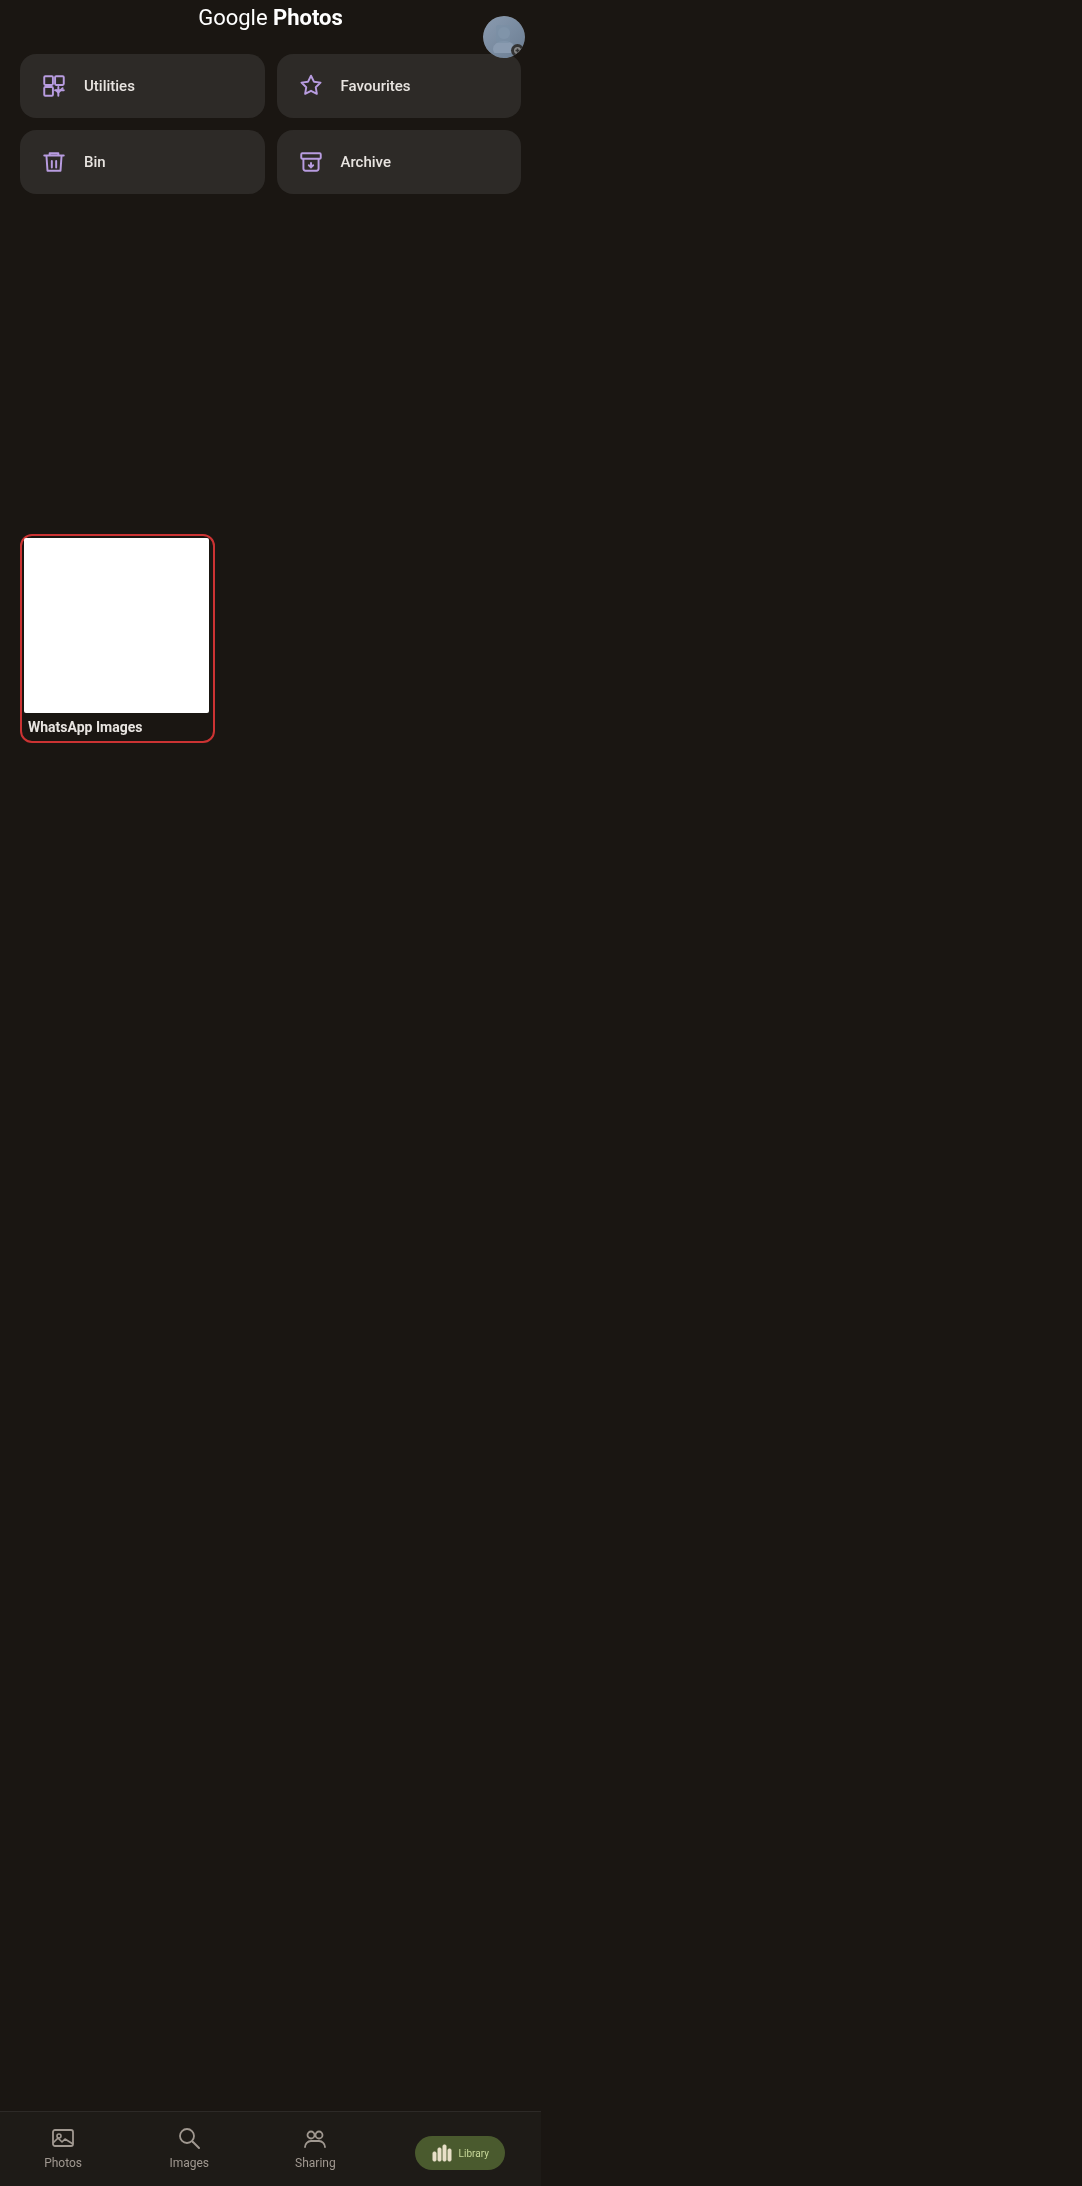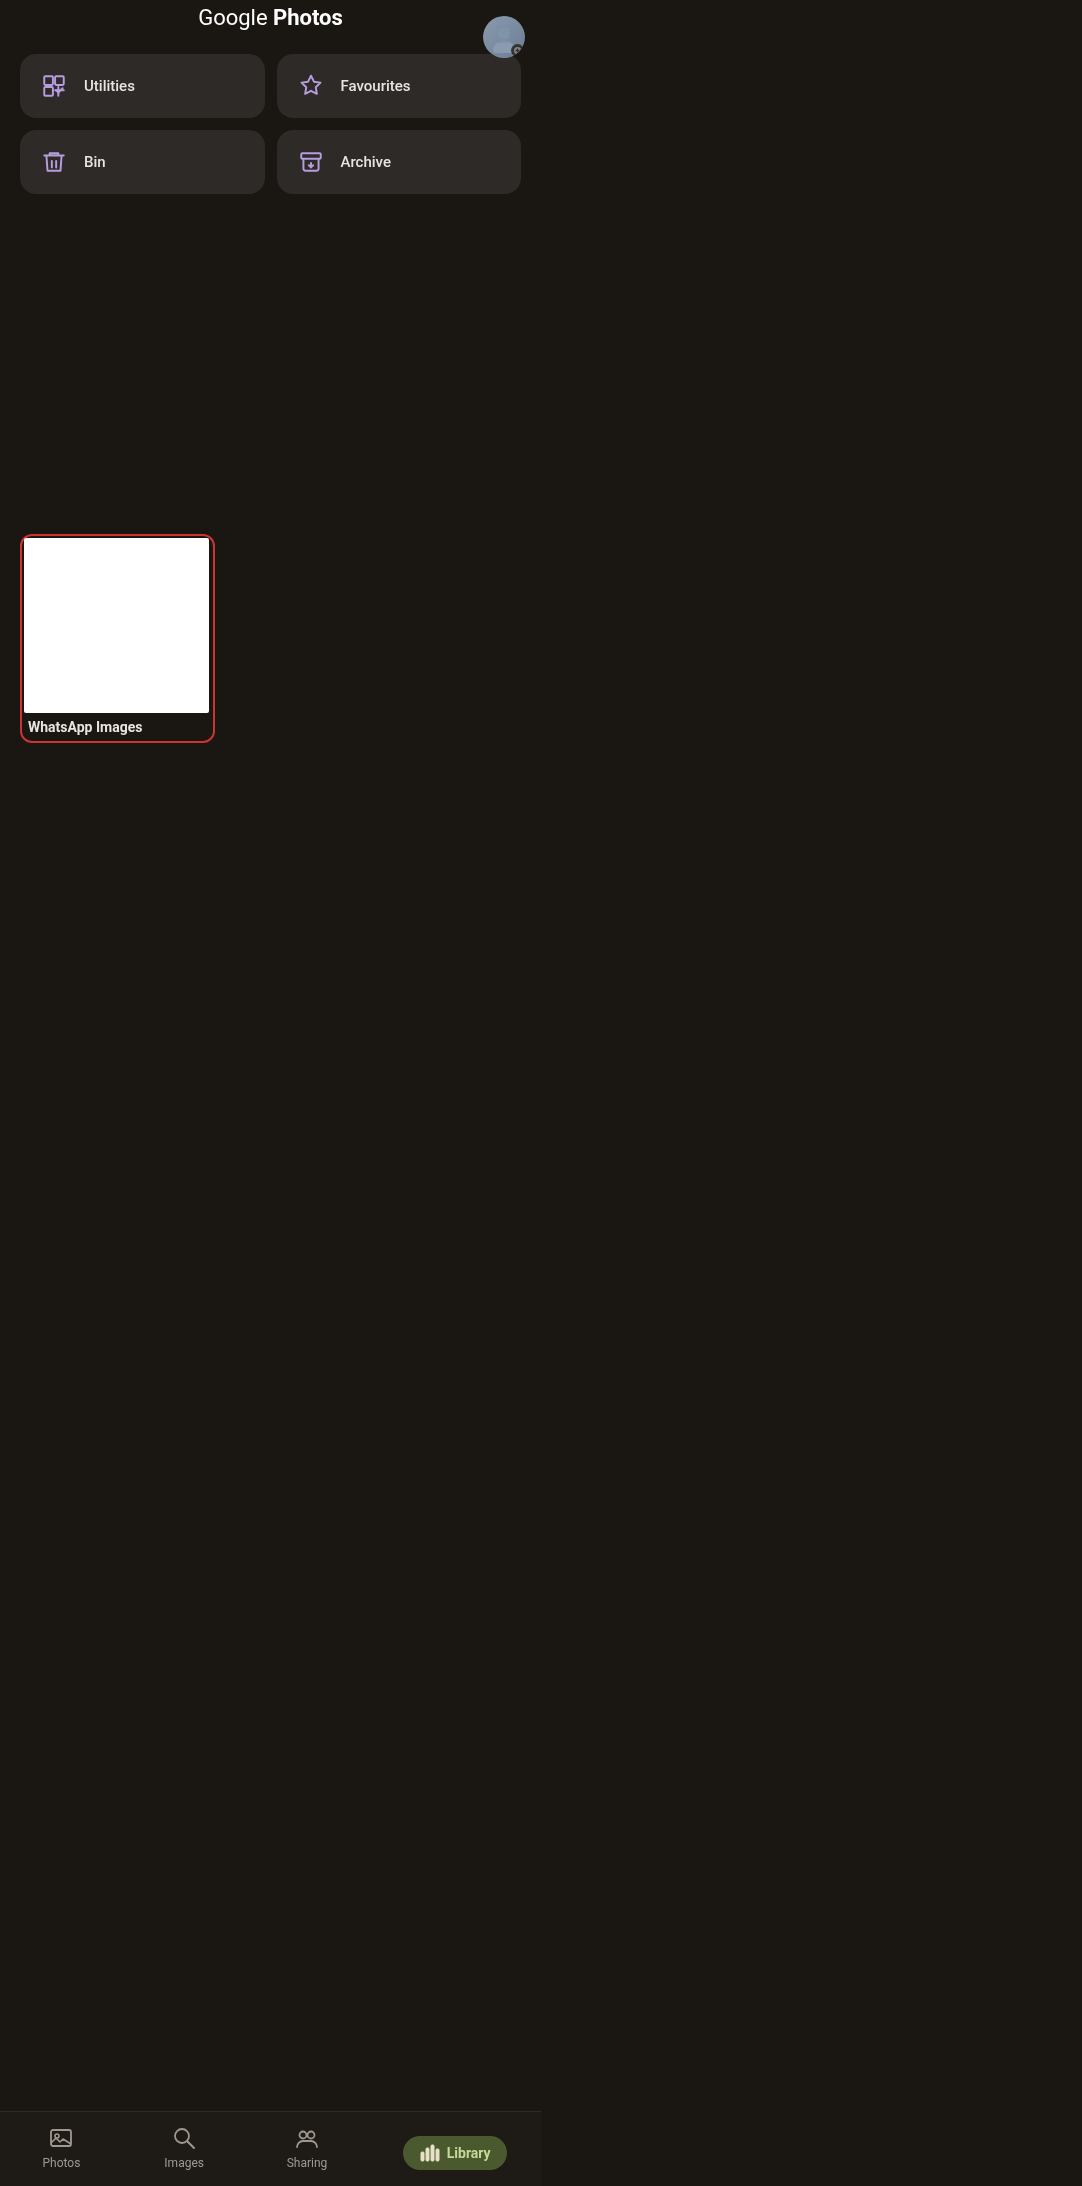--- a/index.html
+++ b/index.html
@@ -298,17 +298,17 @@
   <div class="nav-item active">
     <div class="library-pill">
       <div class="nav-icon" style="width:22px;height:22px;">
         <svg width="22" height="22" viewBox="0 0 22 22" fill="none">
           <rect x="2" y="10" width="3" height="9" rx="1" fill="#c8d89a"></rect>
           <rect x="7" y="6" width="3" height="13" rx="1" fill="#c8d89a"></rect>
           <rect x="12" y="3" width="3" height="16" rx="1" fill="#c8d89a"></rect>
           <rect x="17" y="7" width="3" height="12" rx="1" fill="#c8d89a"></rect>
         </svg>
       </div>
-      <span class="nav-label" style="color:#c8d89a;font-weight:700;font-size:14px;">Library</span>
+      <span class="nav-label" style="color:#c8d89a;font-weight:400;font-size:10px;">Library</span>
     </div>
   </div>
 
 </nav>
 
 </body></html>

